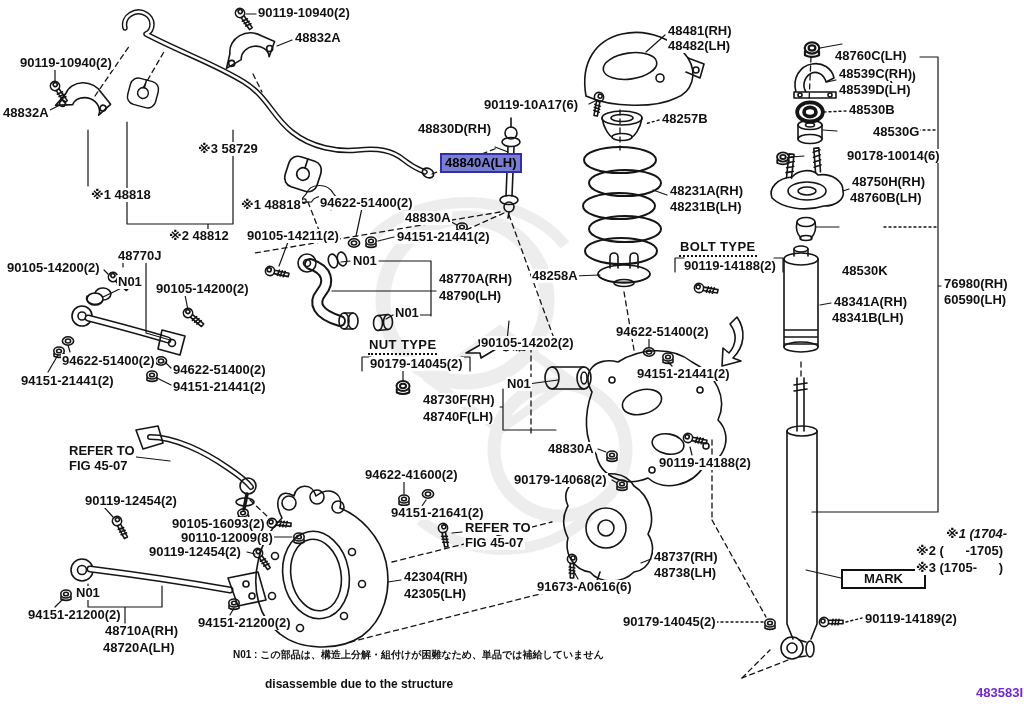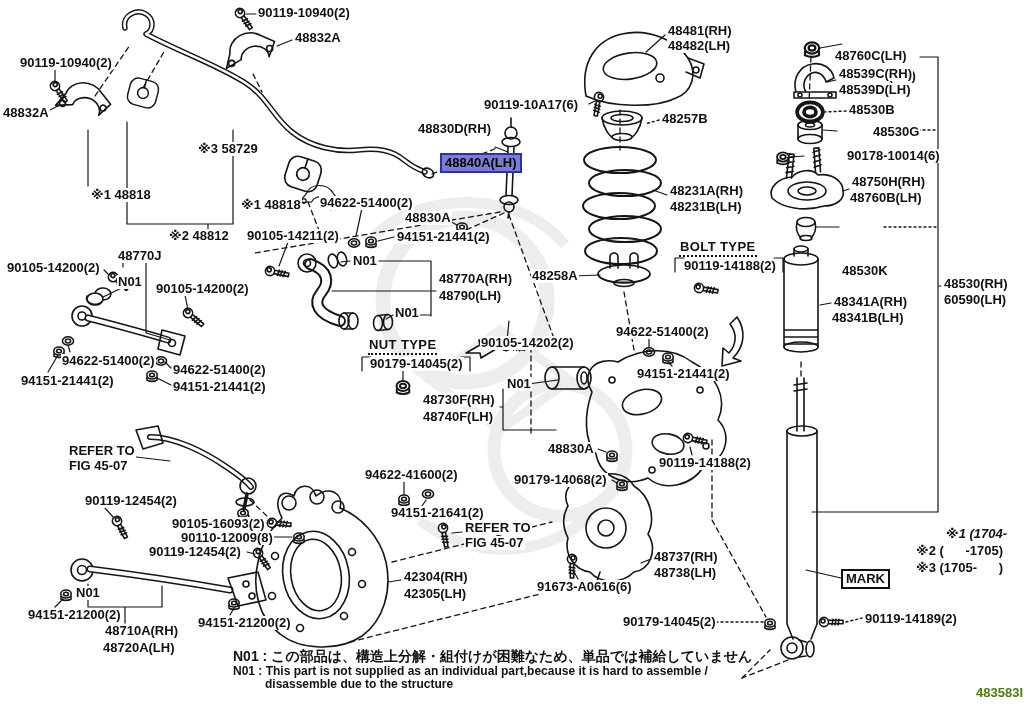--- a/index.html
+++ b/index.html
@@ -2,24 +2,24 @@
 <html><head>
 <meta charset="utf-8">
 <style>
   html,body{margin:0;padding:0;background:#fff;}
   #stage{position:relative;width:1024px;height:707px;background:#fff;overflow:hidden;
          font-family:"Liberation Sans","DejaVu Sans",sans-serif;}
   #art{position:absolute;left:0;top:0;}
   .lbl{position:absolute;font-weight:bold;font-size:13px;line-height:1.08;color:#111;
        white-space:pre;background:#fff;padding:0 1px;z-index:5;}
   .lbl.hl{background:#7a7ed2;outline:2px solid #2f2fa8;padding:1px 3px;color:#000;z-index:6;}
-  .lbl.boxed{border:2px solid #111;padding:1px 3px;background:#fff;}
+  .lbl.boxed{border:2px solid #111;padding:1px 21px;background:#fff;}
   .lbl.type{background:transparent;border-bottom:2px dotted #111;padding-bottom:1px;letter-spacing:.4px;}
-  .note{position:absolute;font-weight:bold;font-size:14px;color:#111;white-space:pre;z-index:5;}
-  .docnum{position:absolute;font-weight:bold;font-size:13px;color:#4d7c0f;z-index:5;}
+  .note{position:absolute;font-weight:bold;font-size:10px;color:#111;white-space:pre;z-index:5;}
+  .docnum{position:absolute;font-weight:bold;font-size:13px;color:#6d28d9;z-index:5;}
 </style>
 </head>
 <body>
 
 <div id="stage">
   <svg id="art" width="1024" height="707" viewBox="0 0 1024 707">
     <defs>
       <g id="g-bolt">
           <circle cx="0" cy="0" r="4.6"></circle>
           <circle cx="-1" cy="-1" r="2"></circle>
@@ -361,21 +361,20 @@
       </g>
 
       <g fill="#fff" stroke-width="1.6">
         <path d="M466,353 L480,345 L479,340 L496,349 L481,358 L480,353 Z"></path>
         <path d="M737,317 C746,330 745,346 733,358 L741,361 L722,366 L723,348 L729,353 C737,344 737,333 730,324 Z"></path>
       </g>
     </g>
   </svg>
 
   <div class="note" style="left:233px;top:648px">N01 : この部品は、構造上分解・組付けが困難なため、単品では補給していません</div>
-  <div class="note" style="left:233px;top:664px;font-size:12px">N01 : This part is not supplied as an individual part,because it is hard to assemble /</div>
   <div class="note" style="left:265px;top:677px;font-size:12px">disassemble due to the structure</div>
   <div class="docnum" style="left:976px;top:685px">483583I</div>
 <div class="lbl" style="left: 257px; top: 6px;">90119-10940(2)</div>
     <div class="lbl" style="left: 294px; top: 31px;">48832A</div>
     <div class="lbl" style="left: 19px; top: 56px;">90119-10940(2)</div>
     <div class="lbl" style="left: 2px; top: 106px;">48832A</div>
     <div class="lbl" style="left: 197px; top: 142px;">※3 58729</div>
     <div class="lbl" style="left: 90px; top: 188px;">※1 48818</div>
     <div class="lbl" style="left: 240px; top: 198px;">※1 48818</div>
     <div class="lbl" style="left: 168px; top: 229px;">※2 48812</div>
@@ -400,21 +399,21 @@
     <div class="lbl" style="left: 838px; top: 67px;">48539C(RH)</div>
     <div class="lbl" style="left: 838px; top: 83px;">48539D(LH)</div>
     <div class="lbl" style="left: 848px; top: 103px;">48530B</div>
     <div class="lbl" style="left: 872px; top: 125px;">48530G</div>
     <div class="lbl" style="left: 806px; top: 149px; margin-left: 40px;">90178-10014(6)</div>
     <div class="lbl" style="left: 851px; top: 175px;">48750H(RH)</div>
     <div class="lbl" style="left: 849px; top: 191px;">48760B(LH)</div>
     <div class="lbl" style="left: 841px; top: 220px; margin-top: 44px;">48530K</div>
     <div class="lbl" style="left: 833px; top: 295px;">48341A(RH)</div>
     <div class="lbl" style="left: 831px; top: 311px;">48341B(LH)</div>
-    <div class="lbl" style="left: 943px; top: 277px;">48530(RH)</div>
+    <div class="lbl" style="left: 943px; top: 277px;">76980(RH)</div>
     <div class="lbl" style="left: 943px; top: 293px;">60590(LH)</div>
     <div class="lbl" style="left: 117px; top: 249px;">48770J</div>
     <div class="lbl" style="left: 6px; top: 261px;">90105-14200(2)</div>
     <div class="lbl" style="left: 117px; top: 275px;">N01</div>
     <div class="lbl" style="left: 155px; top: 282px;">90105-14200(2)</div>
     <div class="lbl" style="left: 61px; top: 354px;">94622-51400(2)</div>
     <div class="lbl" style="left: 20px; top: 374px;">94151-21441(2)</div>
     <div class="lbl" style="left: 172px; top: 363px;">94622-51400(2)</div>
     <div class="lbl" style="left: 172px; top: 380px;">94151-21441(2)</div>
     <div class="lbl" style="left: 438px; top: 272px;">48770A(RH)</div>

